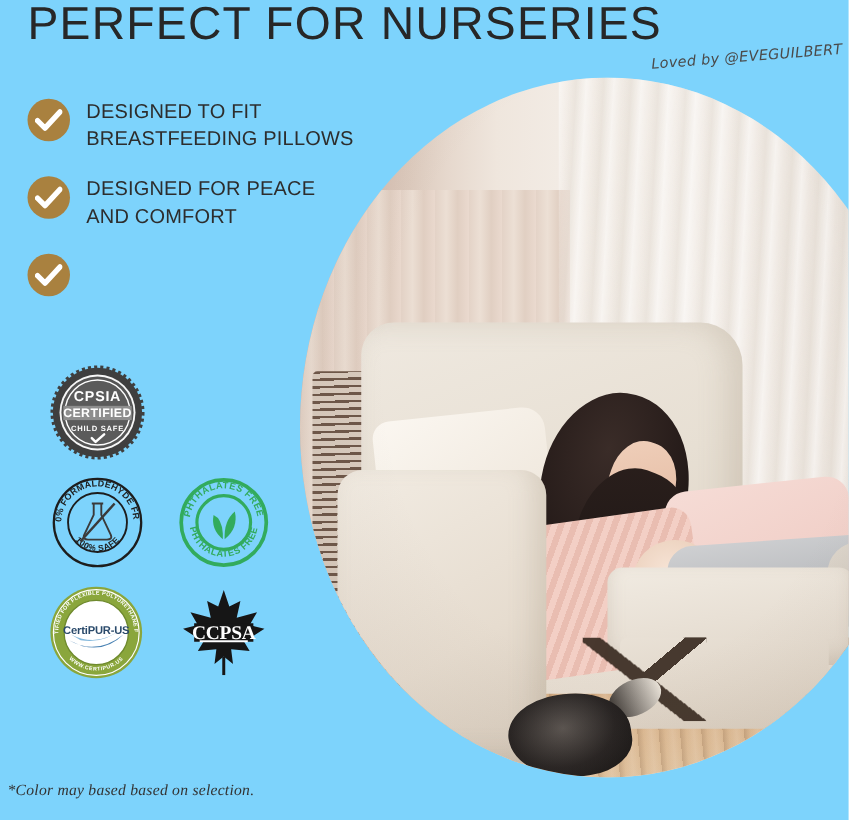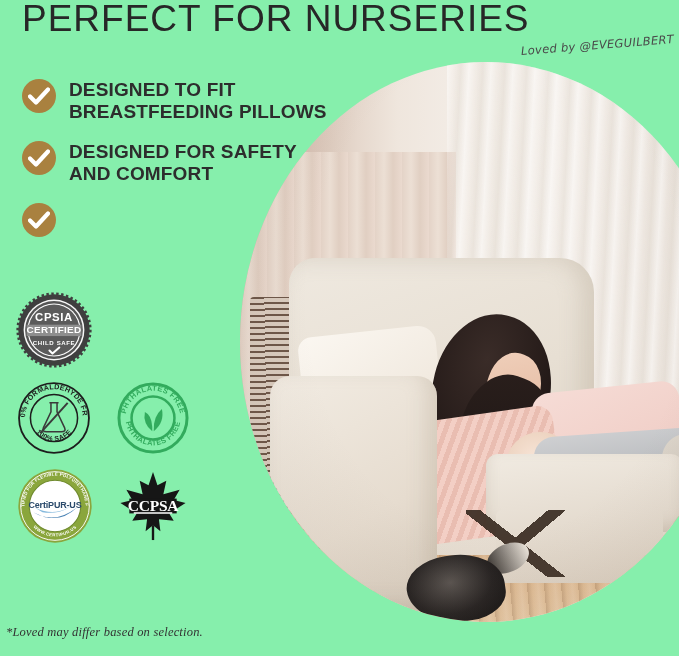--- a/index.html
+++ b/index.html
@@ -7,21 +7,21 @@
     padding: 0;
     background: #ffffff;
   }
   body {
     font-family: "Liberation Sans", sans-serif;
   }
   #page {
     position: relative;
     width: 679px;
     height: 656px;
-    background: #86efac;
+    background: #7dd3fc;
     overflow: hidden;
   }
 
   
   #page-title {
     position: absolute;
     left: 22px;
     top: -2px;
     font-family: "Liberation Sans", sans-serif;
     font-size: 37px;
@@ -226,25 +226,25 @@
     height: 34px;
     border-radius: 50%;
     background: #a9813f;
     position: relative;
     margin-right: 13px;
     margin-top: 1px;
   }
   .check-circle svg { position: absolute; left: 6px; top: 7px; }
   .bullet-text {
     font-family: "Liberation Sans", sans-serif;
-    font-size: 19px;
+    font-size: 16px;
     line-height: 22px;
     letter-spacing: 0.15px;
     color: #2d2d2d;
-    font-weight: 700;
+    font-weight: 400;
     white-space: pre-line;
     padding-top: 1px;
   }
 
   
   #badges {
     position: absolute;
     left: 16px;
     top: 286px;
     width: 200px;
@@ -252,21 +252,21 @@
   }
   .badge-row {
     display: flex;
     align-items: center;
     height: 88px;
   }
   .badge-cell {
     width: 100px;
     display: flex;
     align-items: center;
-    justify-content: flex-start;
+    justify-content: flex-end;
   }
   .badge-cell.center-single { width: 200px; }
 
   
   #footnote {
     position: absolute;
     left: 6px;
     top: 625px;
     font-family: "Liberation Serif", serif;
     font-style: italic;
@@ -323,21 +323,21 @@
       <span class="bullet-text">DESIGNED TO FIT
 BREASTFEEDING PILLOWS</span>
     </div>
 
     <div class="bullet">
       <span class="check-circle">
         <svg width="22" height="20" viewBox="0 0 22 20">
             <path d="M2 10.5 L8 16.5 L20 3.5" stroke="#ffffff" stroke-width="4.2" fill="none" stroke-linecap="round" stroke-linejoin="round"></path>
           </svg>
       </span>
-      <span class="bullet-text">DESIGNED FOR SAFETY
+      <span class="bullet-text">DESIGNED FOR PEACE
 AND COMFORT</span>
     </div>
 
     <div class="bullet">
       <span class="check-circle">
         <svg width="22" height="20" viewBox="0 0 22 20">
             <path d="M2 10.5 L8 16.5 L20 3.5" stroke="#ffffff" stroke-width="4.2" fill="none" stroke-linecap="round" stroke-linejoin="round"></path>
           </svg>
       </span>
     </div>
@@ -445,15 +445,15 @@
           <text x="50" y="57" text-anchor="middle" font-family="Liberation Serif, serif" font-size="21" font-weight="bold" fill="#ffffff" letter-spacing="-0.3">CCPSA</text>
           <line x1="24" y1="59.5" x2="76" y2="59.5" stroke="#ffffff" stroke-width="2"></line>
         </svg>
       </div>
 
     </div>
 
 
   </div>
 
-  <div id="footnote">*Loved may differ based on selection.</div>
+  <div id="footnote">*Color may based based on selection.</div>
 
 </div>
 
 </body></html>

